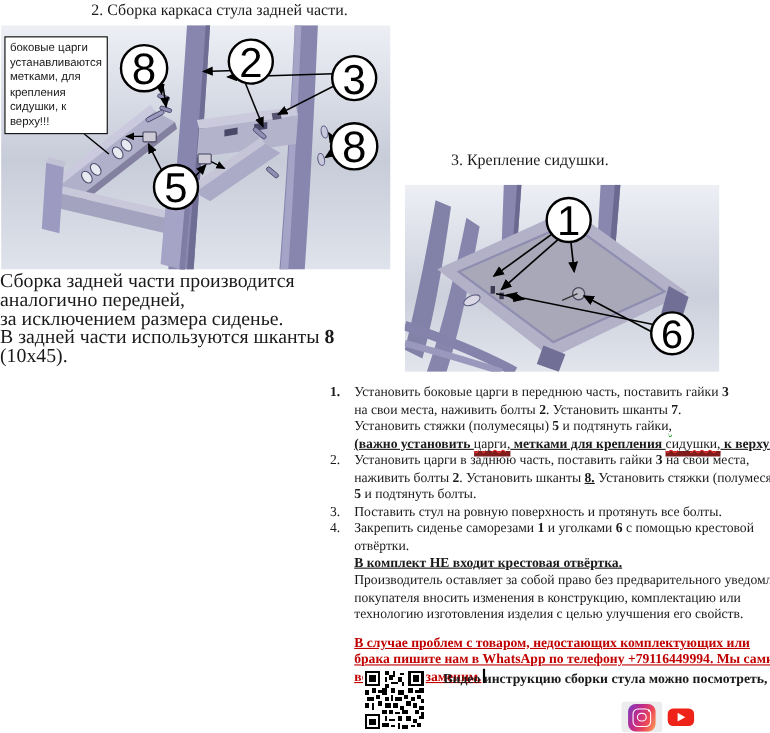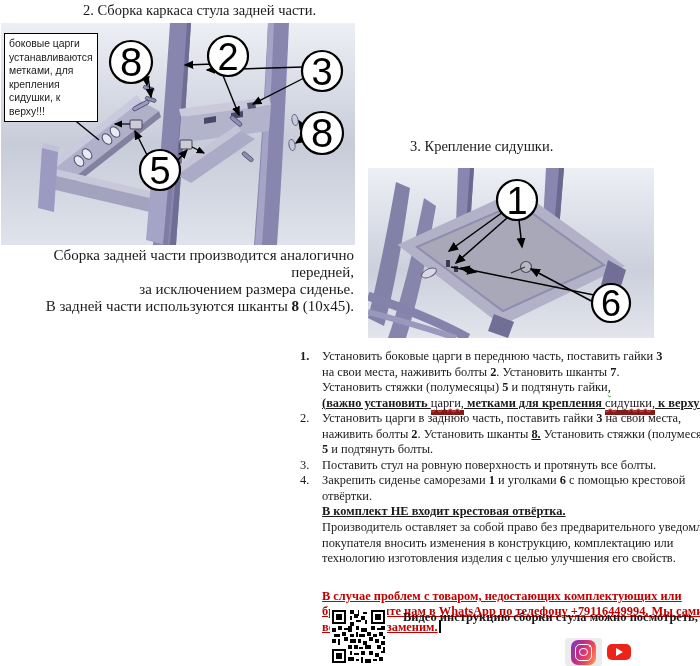--- a/index.html
+++ b/index.html
@@ -14,32 +14,32 @@
   .sec-title{font-size:14.5px;white-space:nowrap}
   
   .note-box{
     left:4px;top:33px;width:94px;box-sizing:border-box;
     background:#ffffff;border:1.3px solid #000;
     font-family:"Liberation Sans",sans-serif;
     font-size:10.4px;line-height:13.5px;padding:3px 4px;
     z-index:5;
   }
   
-  .caption-left{left:0;top:247px;width:354px;text-align:right;font-size:15px;line-height:17px}
+  .caption-left{left:0;top:247px;width:354px;text-align:left;font-size:18px;line-height:17px}
   .instructions{left:300px;top:349px;width:398px;font-size:12.4px;line-height:15.55px}
   .instructions .ln{position:relative;padding-left:22px;white-space:nowrap}
   .instructions .ln .num{position:absolute;left:0;top:0}
   .qr-caption{left:403px;top:609px;width:296px;font-size:12.5px;line-height:17.5px;font-weight:bold;white-space:nowrap}
   .b{font-weight:bold}
   .bu{font-weight:bold;text-decoration:underline}
   .rbu{font-weight:bold;text-decoration:underline;color:#c00000}
   .sq{text-decoration-style:wavy;text-decoration-color:#e03030;text-decoration-thickness:1px;text-underline-offset:2px}
   .busq{font-weight:normal;text-decoration:underline wavy;text-decoration-color:#e03030;border-bottom:5px solid #7f1d1d}
   .gsq{text-decoration:underline;text-decoration-style:wavy;text-decoration-color:#2da12d;text-decoration-thickness:1px;text-underline-offset:2px}
-  .gap{margin-top:22px}
+  .gap{margin-top:10px}
   .cursor{display:inline-block;width:2px;height:13px;background:#000;vertical-align:-2px;margin-left:1px}
   
   .ig-wrap{left:565px;top:638px;width:37px;height:28px;background:#ececee;border-radius:3px;display:flex;align-items:center;justify-content:center}
   .ig{width:25px;height:25px;border-radius:7px;
       background:linear-gradient(115deg,#7a3bc0 0%,#c22b8a 38%,#ee4956 68%,#fba65c 100%);
       position:relative}
   .ig .cam{position:absolute;left:4px;top:4px;width:15px;height:15px;border:1.6px solid #fff;border-radius:5px}
   .ig .lens{position:absolute;left:8.4px;top:8.4px;width:6.4px;height:6.4px;border:1.6px solid #fff;border-radius:50%}
   .ig .dot{position:absolute;right:5px;top:5px;width:2px;height:2px;background:#fff;border-radius:50%}
   .yt{left:607px;top:644px;width:24px;height:16px;background:#ee2218;border-radius:5px;display:flex;align-items:center;justify-content:center}

